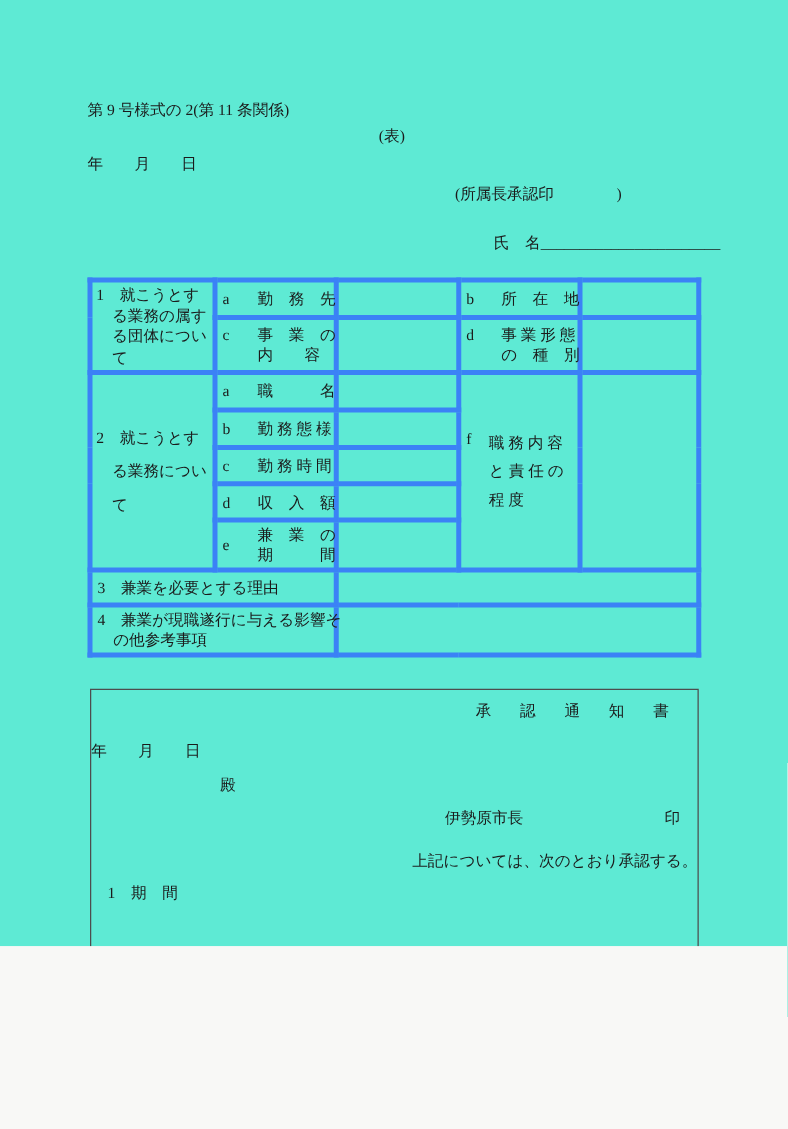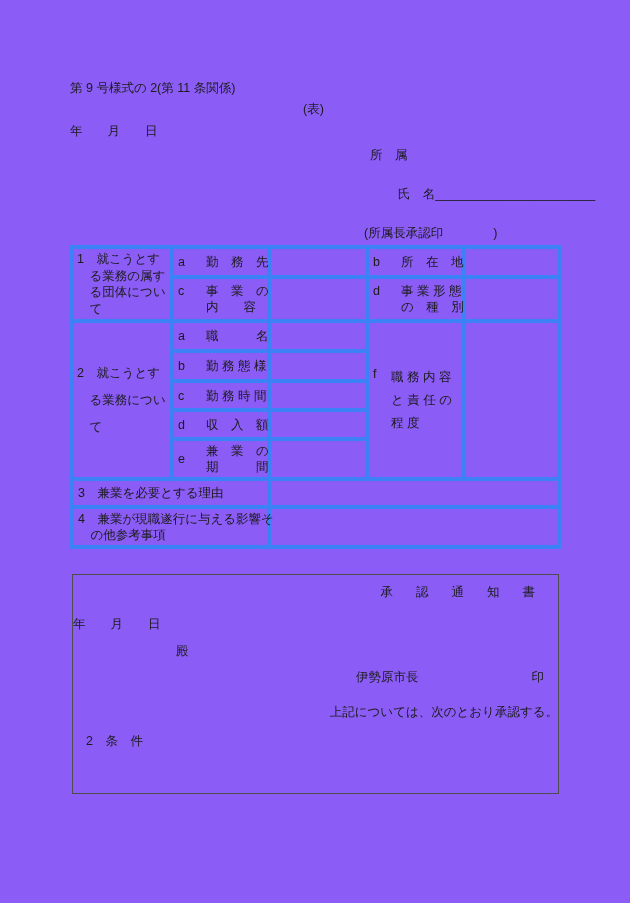--- a/index.html
+++ b/index.html
@@ -1,23 +1,23 @@
 <!DOCTYPE html>
 <html><head>
 <meta charset="utf-8">
 <style>
   * { margin: 0; padding: 0; box-sizing: border-box; }
   html, body { background: #f8f8f6; }
   .page {
     position: relative;
     width: 630px;
-    height: 903px;
-    background: #8b5cf6;
+    height: 757px;
+    background: #5eead4;
     color: #1b1b1b;
-    font-family: Liberation Sans, sans-serif;
+    font-family: Liberation Serif, serif;
     font-size: 12.5px;
     overflow: hidden;
   }
   .content {
     margin-left: 70px;
     padding-top: 80px;
     width: 487px;
   }
   .line { line-height: 16px; white-space: pre; }
   .center { text-align: center; }
@@ -91,25 +91,24 @@
 
 <div class="page">
   <div class="content">
 
     <div class="line">第 9 号様式の 2(第 11 条関係)</div>
     <div class="line center mt5">(表)</div>
     <div class="line right mt6">年　　月　　日</div>
 
 
     <div class="applicant-block mt8">
-      <div class="line pl6">所　属</div>
+      <div class="line mt7">(所属長承認印　　　　)</div>
       <div class="line pl6 mt7">
         <span>氏　名</span><span>_______________________</span>
       </div>
-      <div class="line mt7">(所属長承認印　　　　)</div>
     </div>
 
 
     <table class="app-table">
       <colgroup>
         <col style="width:100px">
           <col style="width:97px">
           <col style="width:98px">
           <col style="width:97px">
           <col style="width:95px">
@@ -233,17 +232,17 @@
 
     <div class="notice-box">
       <div class="notice-title">承認通知書</div>
       <div class="n-date right">年　　月　　日</div>
       <div class="n-dono">殿</div>
       <div class="mayor-line">
         <span class="mayor-name">伊勢原市長</span>
         <span class="seal">印</span>
       </div>
       <div class="n-statement">　上記については、次のとおり承認する。</div>
-      <div class="n-item second">2　条　件</div>
+      <div class="n-item first">1　期　間</div>
     </div>
 
   </div>
 </div>
 
 </body></html>

